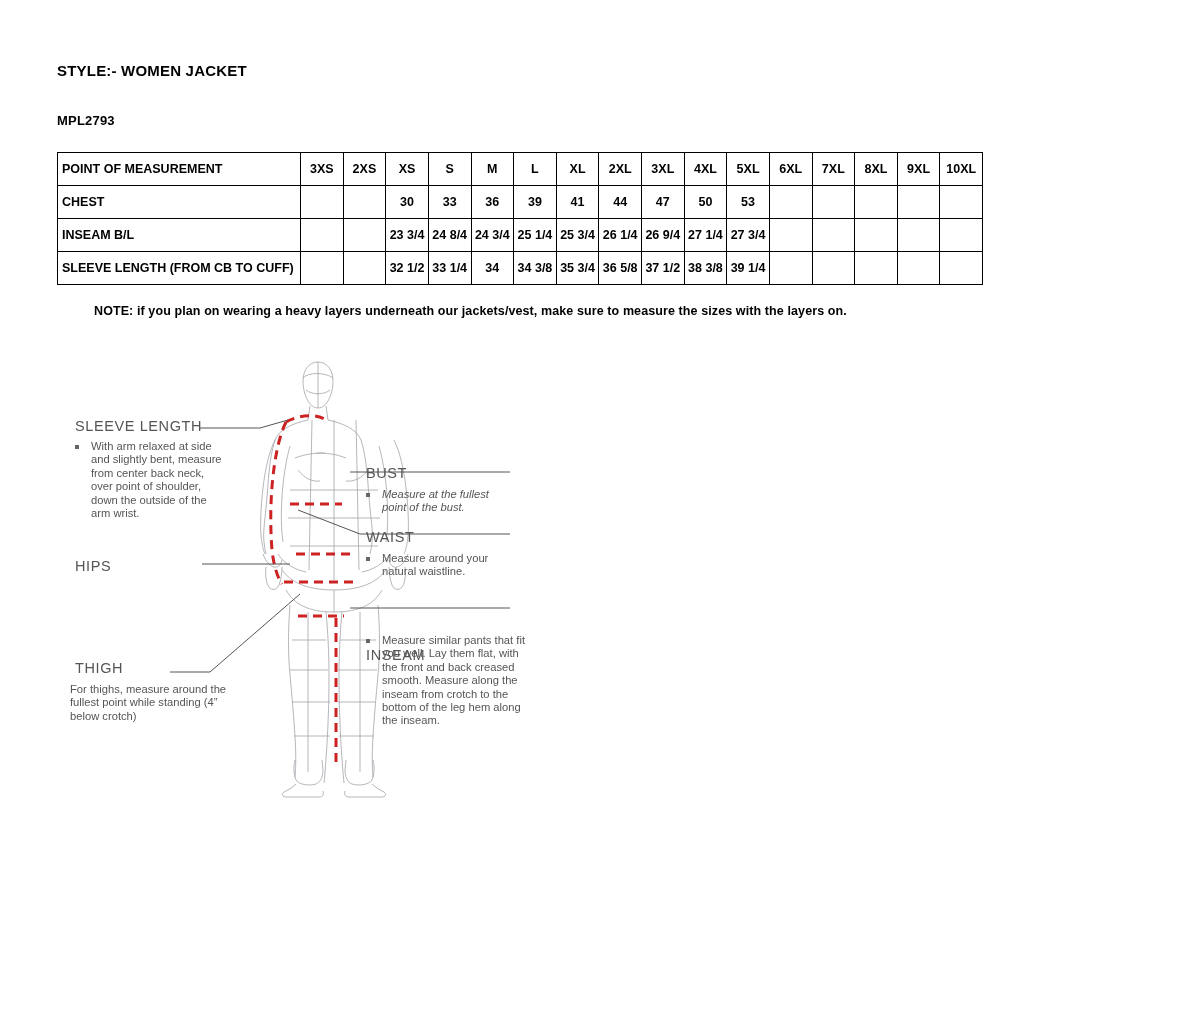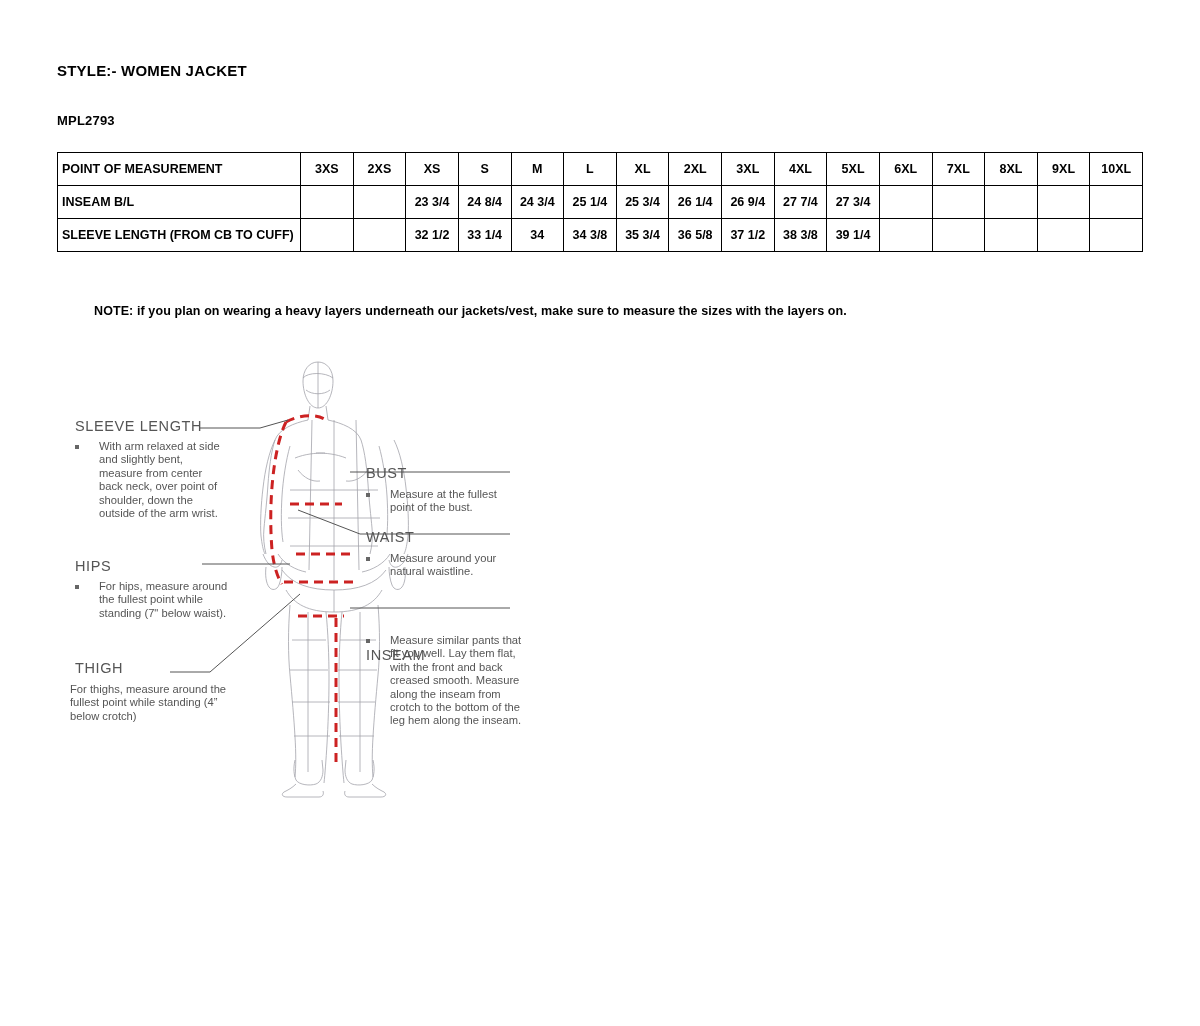--- a/index.html
+++ b/index.html
@@ -36,21 +36,21 @@
     font-size: 13px;
     font-weight: bold;
     letter-spacing: 0.2px;
   }
   table.size-chart {
     position: absolute;
     left: 57px;
     top: 152px;
     border-collapse: collapse;
     table-layout: fixed;
-    width: 1086px;
+    width: 926px;
   }
   table.size-chart td, table.size-chart th {
     border: 1px solid #000000;
     height: 33px;
     font-size: 12.5px;
     font-weight: bold;
     text-align: center;
     padding: 0;
     vertical-align: middle;
     box-sizing: border-box;
@@ -92,38 +92,38 @@
     color: #555555;
     text-align: center;
   }
   .ann-body {
     font-size: 11.2px;
     line-height: 13.4px;
     color: #555555;
   }
   .bullet-row {
     display: flex;
-    gap: 20px;
+    gap: 12px;
   }
   .bullet-sq {
     width: 4px;
     height: 4px;
     background: #666;
     margin-top: 5px;
     flex: none;
   }
   
   #ann-sleeve-title { left: 25px; top: 68px; }
   #ann-sleeve-body  { left: 25px; top: 90px; width: 150px; }
   #ann-hips-title   { left: 25px; top: 208px; }
   #ann-hips-body    { left: 25px; top: 230px; width: 160px; }
   #ann-thigh-title  { left: 25px; top: 310px; }
   #ann-thigh-body   { left: 20px; top: 333px; width: 165px; }
   #ann-bust-title   { left: 316px; top: 115px; }
-  #ann-bust-body    { left: 316px; top: 138px; width: 150px; }
+  #ann-bust-body    { left: 316px; top: 138px; width: 150px; font-style: italic; }
   #ann-waist-title  { left: 316px; top: 179px; }
   #ann-waist-body   { left: 316px; top: 202px; width: 150px; }
   #ann-inseam-title { left: 316px; top: 250px; margin-top: 47px; }
   #ann-inseam-body  { left: 316px; top: 272px; width: 160px; margin-top: 12px; }
 </style>
 </head>
 <body>
 
 <div class="page">
 
@@ -147,31 +147,50 @@
         <th>5XL</th>
         <th>6XL</th>
         <th>7XL</th>
         <th>8XL</th>
         <th>9XL</th>
         <th>10XL</th>
       </tr>
     </thead>
     <tbody>
       <tr>
+        <td class="label-col">CHEST</td>
+        <td></td>
+        <td></td>
+        <td>30</td>
+        <td>33</td>
+        <td>36</td>
+        <td>39</td>
+        <td>41</td>
+        <td>44</td>
+        <td>47</td>
+        <td>50</td>
+        <td>53</td>
+        <td></td>
+        <td></td>
+        <td></td>
+        <td></td>
+        <td></td>
+      </tr>
+      <tr>
         <td class="label-col">INSEAM B/L</td>
         <td></td>
         <td></td>
         <td>23 3/4</td>
         <td>24 8/4</td>
         <td>24 3/4</td>
         <td>25 1/4</td>
         <td>25 3/4</td>
         <td>26 1/4</td>
         <td>26 9/4</td>
-        <td>27 7/4</td>
+        <td>27 1/4</td>
         <td>27 3/4</td>
         <td></td>
         <td></td>
         <td></td>
         <td></td>
         <td></td>
       </tr>
       <tr>
         <td class="label-col">SLEEVE LENGTH (FROM CB TO CUFF)</td>
         <td></td>
@@ -270,26 +289,20 @@
 
     <div class="ann ann-title" id="ann-sleeve-title">SLEEVE LENGTH</div>
     <div class="ann" id="ann-sleeve-body">
       <div class="bullet-row">
         <div class="bullet-sq"></div>
         <div class="ann-body">With arm relaxed at side and slightly bent, measure from center back neck, over point of shoulder, down the outside of the arm wrist.</div>
       </div>
     </div>
 
     <div class="ann ann-title" id="ann-hips-title">HIPS</div>
-    <div class="ann" id="ann-hips-body">
-      <div class="bullet-row">
-        <div class="bullet-sq"></div>
-        <div class="ann-body">For hips, measure around the fullest point while standing (7" below waist).</div>
-      </div>
-    </div>
 
     <div class="ann ann-title" id="ann-thigh-title">THIGH</div>
     <div class="ann ann-body" id="ann-thigh-body">For thighs, measure around the fullest point while standing (4” below crotch)</div>
 
     <div class="ann ann-title" id="ann-bust-title">BUST</div>
     <div class="ann" id="ann-bust-body">
       <div class="bullet-row">
         <div class="bullet-sq"></div>
         <div class="ann-body">Measure at the fullest point of the bust.</div>
       </div>

